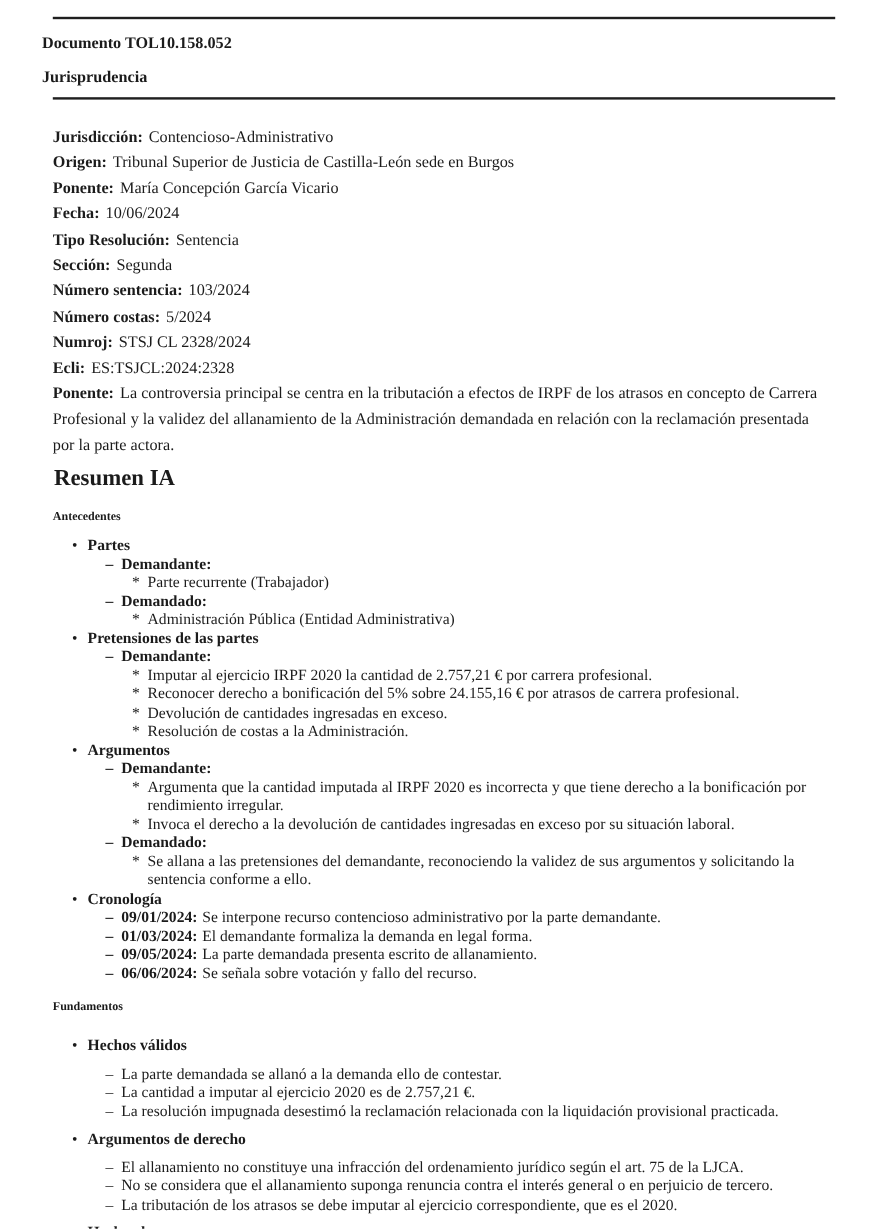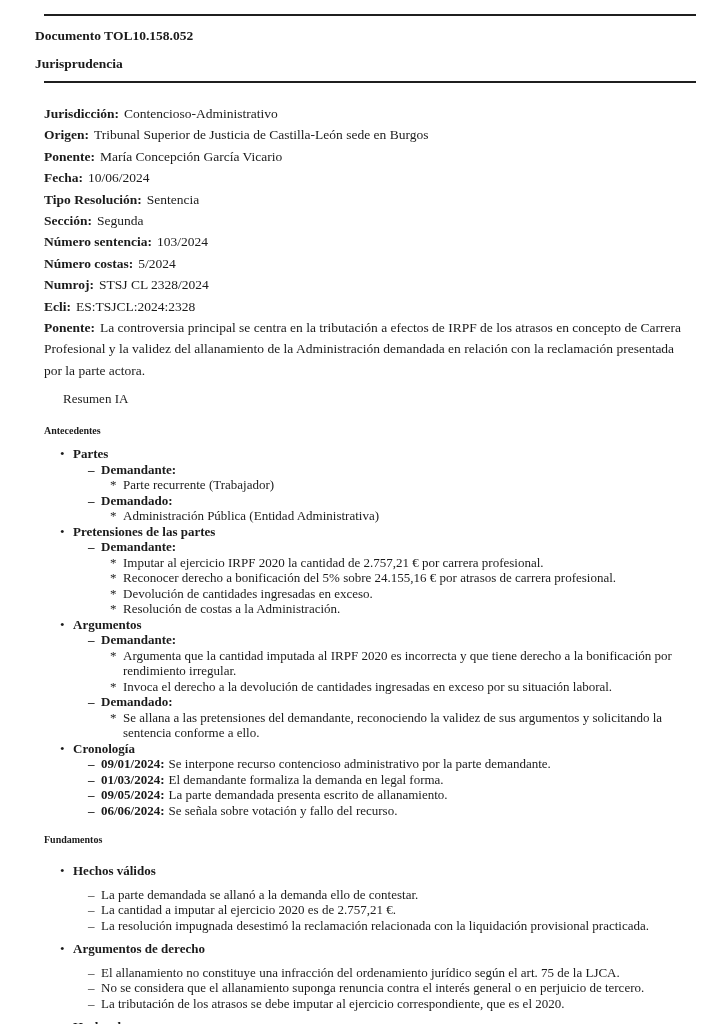--- a/index.html
+++ b/index.html
@@ -14,21 +14,21 @@
   
   .doc-header{padding:11px 28px 9px 35px;}
   .doc-header .line{font-weight:700;font-size:13.5px;line-height:17px;}
   .doc-header .line + .line{margin-top:11px;}
   
   .meta{padding:20px 32px 0 44px;}
   .meta .row{font-size:13.5px;line-height:21.4px;}
   .meta .row b{font-weight:700;}
   .meta .row .val{margin-left:5px;}
   
-  .h-resumen{font-weight:400;font-size:13px;padding:8px 28px 0 63px;line-height:20px;}
+  .h-resumen{font-weight:700;font-size:19px;padding:8px 28px 0 45px;line-height:20px;}
   .h-sub{font-weight:700;font-size:10px;padding:13px 28px 0 44px;line-height:17px;}
   
   .list{padding:7px 28px 0 44px;font-size:13px;}
   .li{position:relative;line-height:15.5px;}
   .li .mk{position:absolute;font-weight:400;}
   .l1{padding-left:29px;}   .l1 .mk{left:16px;}
   .l2{padding-left:57px;}   .l2 .mk{left:44px;}
   .l3{padding-left:79px;}   .l3 .mk{left:66px;}
   .l1 > b, .lb > b{font-weight:700;}
   .lb .mk{font-weight:700;}

